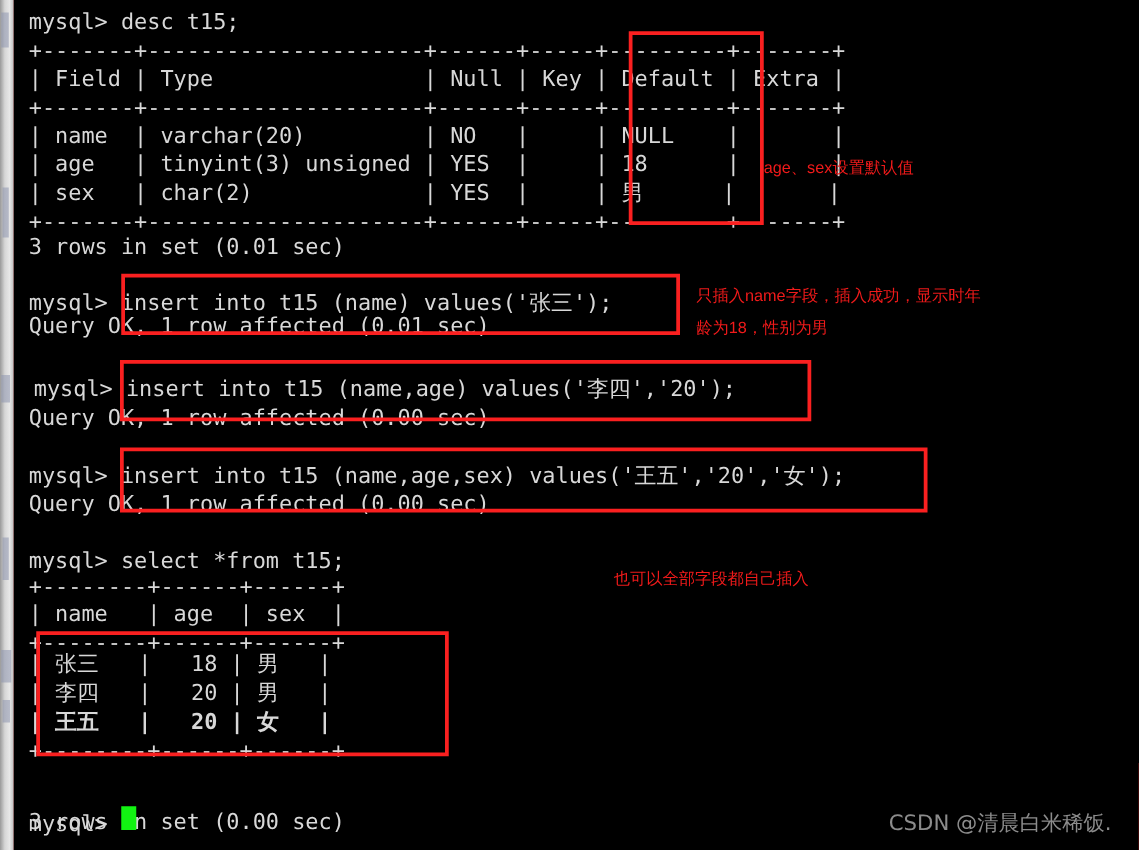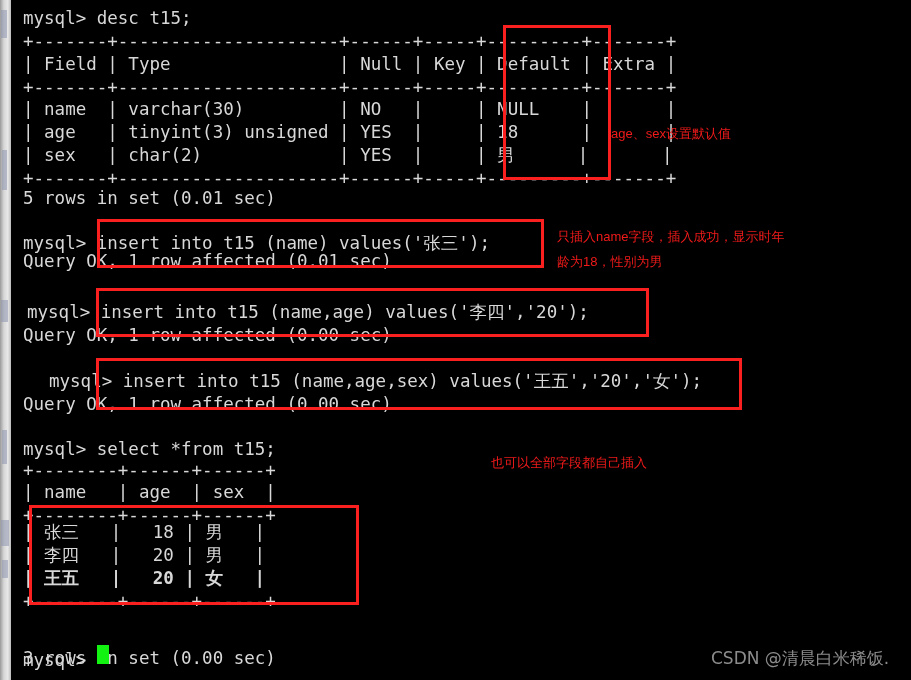--- a/index.html
+++ b/index.html
@@ -92,30 +92,30 @@
         <i style="left: 2px; top: 560px; width: 6px; height: 18px;"></i>
       </div>
   </div>
 
   <div id="term">
     <div id="lines">
         <div class="line" style="left: 12px; top: 6px;">mysql&gt; desc t15;</div>
         <div class="line" style="left: 12px; top: 29px;">+-------+---------------------+------+-----+---------+-------+</div>
         <div class="line" style="left: 12px; top: 52px;">| Field | Type                | Null | Key | Default | Extra |</div>
         <div class="line" style="left: 12px; top: 75px;">+-------+---------------------+------+-----+---------+-------+</div>
-        <div class="line" style="left: 12px; top: 97px;">| name  | varchar(30)         | NO   |     | NULL    |       |</div>
+        <div class="line" style="left: 12px; top: 97px;">| name  | varchar(20)         | NO   |     | NULL    |       |</div>
         <div class="line" style="left: 12px; top: 120px;">| age   | tinyint(3) unsigned | YES  |     | 18      |       |</div>
         <div class="line" style="left: 12px; top: 143px;">| sex   | char(2)             | YES  |     | 男      |       |</div>
         <div class="line" style="left: 12px; top: 166px;">+-------+---------------------+------+-----+---------+-------+</div>
-        <div class="line" style="left: 12px; top: 186px;">5 rows in set (0.01 sec)</div>
+        <div class="line" style="left: 12px; top: 186px;">3 rows in set (0.01 sec)</div>
         <div class="line" style="left: 12px; top: 231px;">mysql&gt; insert into t15 (name) values('张三');</div>
         <div class="line" style="left: 12px; top: 249px;">Query OK, 1 row affected (0.01 sec)</div>
         <div class="line" style="left: 16px; top: 300px;">mysql&gt; insert into t15 (name,age) values('李四','20');</div>
         <div class="line" style="left: 12px; top: 323px;">Query OK, 1 row affected (0.00 sec)</div>
-        <div class="line" style="left: 12px; top: 369px; margin-left: 26px;">mysql&gt; insert into t15 (name,age,sex) values('王五','20','女');</div>
+        <div class="line" style="left: 12px; top: 369px;">mysql&gt; insert into t15 (name,age,sex) values('王五','20','女');</div>
         <div class="line" style="left: 12px; top: 392px;">Query OK, 1 row affected (0.00 sec)</div>
         <div class="line" style="left: 12px; top: 437px;">mysql&gt; select *from t15;</div>
         <div class="line" style="left: 12px; top: 458px;">+--------+------+------+</div>
         <div class="line" style="left: 12px; top: 480px;">| name   | age  | sex  |</div>
         <div class="line" style="left: 12px; top: 503px;">+--------+------+------+</div>
         <div class="line" style="left: 12px; top: 520px;">| 张三   |   18 | 男   |</div>
         <div class="line" style="left: 12px; top: 543px;">| 李四   |   20 | 男   |</div>
         <div class="line" style="left: 12px; top: 566px; font-weight: bold;">| 王五   |   20 | 女   |</div>
         <div class="line" style="left: 12px; top: 589px;">+--------+------+------+</div>
         <div class="line" style="left: 12px; top: 606px; margin-top: 40px;">3 rows in set (0.00 sec)</div>

